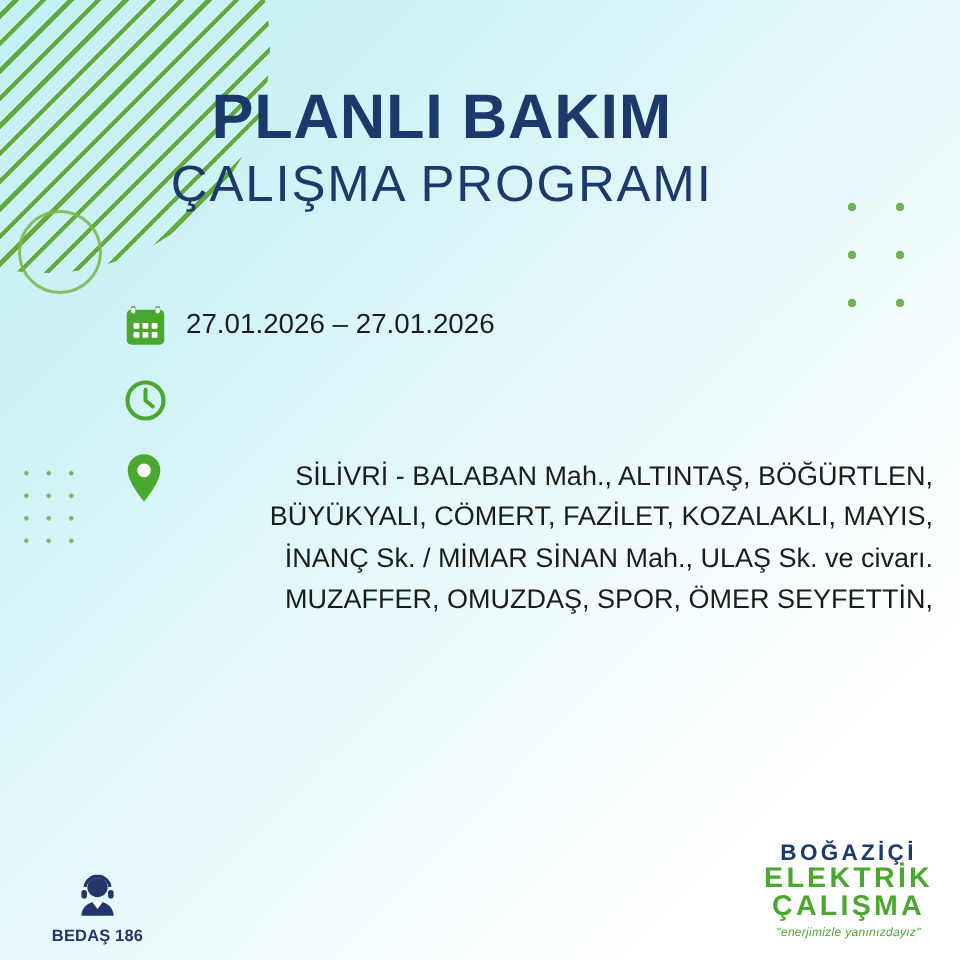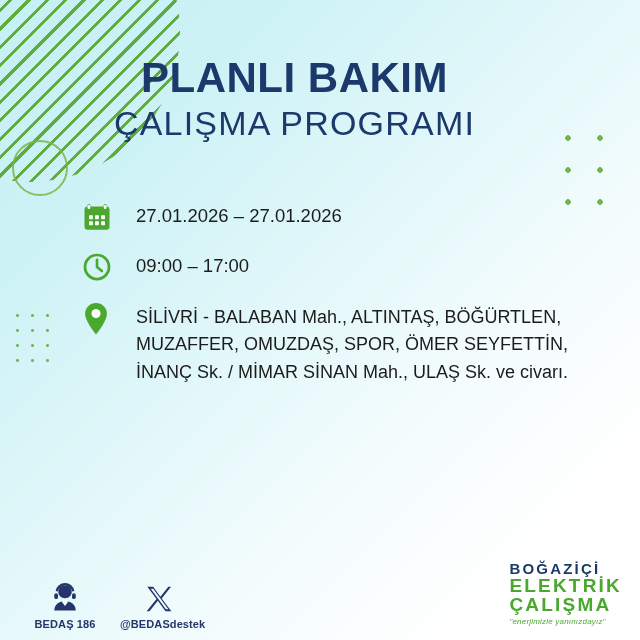--- a/index.html
+++ b/index.html
@@ -118,26 +118,25 @@
     display: flex;
     align-items: center;
     justify-content: flex-start;
   }
   .row .txt {
     flex: 1 1 auto;
     font-size: 18.5px;
     color: #1c1c1c;
     line-height: 1.34;
     padding-top: 6px;
-    margin-left: 12px;
   }
   .row.address { margin-top: 4px; }
   .row.address .ico { padding-top: 2px; }
   .row.address .txt { font-size: 18px; line-height: 1.52; }
-  .addr-line { display: block; white-space: nowrap; }
+  .addr-line { display: block; white-space: nowrap; text-align: right; }
 
   
   .footer {
     position: absolute;
     left: 0;
     bottom: 0;
     width: 640px;
     height: 86px;
   }
   .contacts {
@@ -164,21 +163,21 @@
     font-size: 11px;
     font-weight: bold;
     letter-spacing: .1px;
     white-space: nowrap;
   }
 
   .brand {
     position: absolute;
     right: 18px;
     bottom: 14px;
-    text-align: left;
+    text-align: center;
     line-height: 1.02;
   }
   .brand .b1 {
     font-size: 15px;
     font-weight: bold;
     letter-spacing: 2.2px;
     color: #1b3a6b;
     display: block;
   }
   .brand .b2, .brand .b3 {
@@ -235,35 +234,35 @@
       <div class="txt">27.01.2026 – 27.01.2026</div>
     </div>
 
     <div class="row">
       <div class="ico">
         <svg width="30" height="30" viewBox="0 0 24 24" aria-hidden="true">
           <circle cx="12" cy="12" r="9.6" fill="none" stroke="#4ba82e" stroke-width="2.2"></circle>
           <path d="M12 6.2 V12 L15.9 15.2" fill="none" stroke="#4ba82e" stroke-width="2.1" stroke-linecap="round" stroke-linejoin="round"></path>
         </svg>
       </div>
-      <div class="txt">09:00 – 17:00</div>
     </div>
 
 
     <div class="row address">
       <div class="ico">
         <svg width="28" height="34" viewBox="0 0 24 30" aria-hidden="true">
           <path d="M12 0.8 C6.6 0.8 2.4 5.0 2.4 10.3 C2.4 17.2 12 28.6 12 28.6 C12 28.6 21.6 17.2 21.6 10.3 C21.6 5.0 17.4 0.8 12 0.8 Z" fill="#4ba82e"></path>
           <circle cx="12" cy="10.2" r="4.0" fill="#ffffff"></circle>
         </svg>
       </div>
       <div class="txt">
         <span class="addr-line">SİLİVRİ - BALABAN Mah., ALTINTAŞ, BÖĞÜRTLEN,</span>
+        <span class="addr-line">BÜYÜKYALI, CÖMERT, FAZİLET, KOZALAKLI, MAYIS,</span>
+        <span class="addr-line">İNANÇ Sk. / MİMAR SİNAN Mah., ULAŞ Sk. ve civarı.</span>
         <span class="addr-line">MUZAFFER, OMUZDAŞ, SPOR, ÖMER SEYFETTİN,</span>
-        <span class="addr-line">İNANÇ Sk. / MİMAR SİNAN Mah., ULAŞ Sk. ve civarı.</span>
       </div>
     </div>
 
   </div>
 
   <div class="footer">
 
     <div class="contacts">
 
       <div class="contact">
@@ -276,28 +275,20 @@
               <path d="M19.1 8.2 a1.5 1.5 0 0 1 1.5 1.5 v1.6 a1.5 1.5 0 0 1 -3.0 0 V9.7 a1.5 1.5 0 0 1 1.5 -1.5 Z"></path>
               <path d="M4.5 6.4 a7.6 7.6 0 0 1 15.0 0 l-1.7 0.4 a5.9 5.9 0 0 0 -11.6 0 Z"></path>
             </g>
             <path d="M9.3 14.8 L12 18.4 L14.7 14.8 L12 13.8 Z" fill="#ffffff"></path>
           </svg>
         </div>
         <div class="clabel">BEDAŞ 186</div>
       </div>
 
 
-      <div class="contact">
-        <div class="cicon">
-          <svg width="28" height="28" viewBox="0 0 24 24" aria-hidden="true">
-            <path d="M2.0 1.6 H7.0 L13.2 10.0 L20.0 1.6 H22.3 L14.3 11.5 L22.6 22.4 H17.6 L11.0 13.6 L3.8 22.4 H1.4 L9.9 12.0 Z M4.9 3.2 L17.9 20.8 H20.0 L7.0 3.2 Z" fill="#23356b"></path>
-          </svg>
-        </div>
-        <div class="clabel">@BEDASdestek</div>
-      </div>
 
     </div>
 
     <div class="brand">
       <span class="b1">BOĞAZİÇİ</span>
       <span class="b2">ELEKTRİK</span>
       <span class="b3">ÇALIŞMA</span>
       <span class="slogan">"enerjimizle yanınızdayız"</span>
     </div>
 

